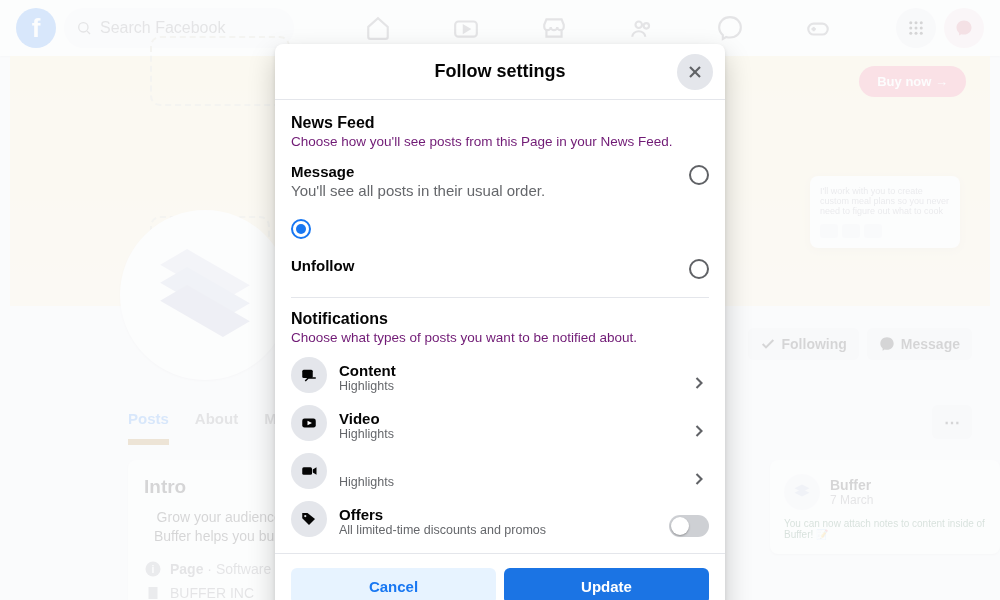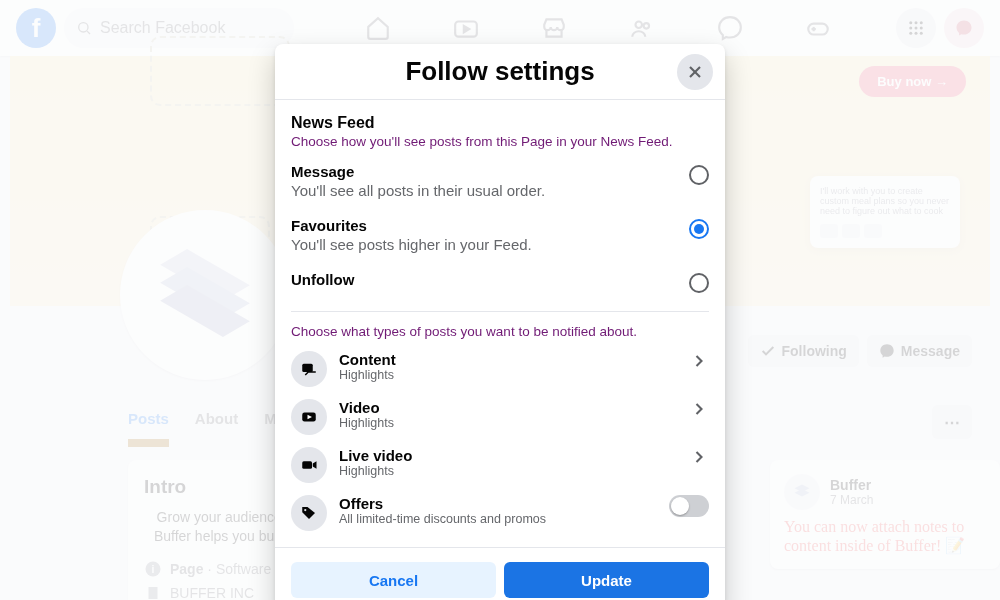--- a/index.html
+++ b/index.html
@@ -32,57 +32,57 @@
   .stack-icon { width:80px; height:70px; position:relative; }
   .stack-layer { position:absolute; left:50%; width:70px; height:30px; background:#b4bbd5; transform:translateX(-50%) rotate(45deg) skew(-15deg,-15deg);}
   .stack-layer:nth-child(1){ top:0; background:#c4cadf;}
   .stack-layer:nth-child(2){ top:18px;}
   .stack-layer:nth-child(3){ top:36px; background:#a3abc8;}
 
   .page-head { position:absolute; left:300px; top:310px; }
   .page-head h1 { font-size:30px; font-weight:800; color:#050505;}
   .page-head .sub { color:#65676b; font-size:15px; margin-top:2px;}
 
-  .page-actions { position:absolute; right:28px; top:335px; display:flex; gap:8px;}
+  .page-actions { position:absolute; right:28px; top:328px; display:flex; gap:8px;}
   .btn-grey { background:#e4e6eb; padding:8px 12px; border-radius:6px; font-weight:600; font-size:14px; color:#050505; display:flex; align-items:center; gap:6px;}
 
   .tabs { position:absolute; left:128px; top:410px; display:flex; gap:26px; font-size:15px; font-weight:600; color:#65676b;}
-  .tabs .active { color:#1877f2; border-bottom:8px solid #a16207; padding-bottom:12px;}
+  .tabs .active { color:#1877f2; border-bottom:6px solid #a16207; padding-bottom:12px;}
   .more-dots { position:absolute; right:28px; top:405px; width:40px; height:34px; background:#e4e6eb; border-radius:6px; display:flex; align-items:center; justify-content:center; color:#050505; font-weight:700;}
 
   .intro-card { position:absolute; left:128px; top:460px; width:340px; background:#fff; border-radius:8px; padding:16px 16px 24px; box-shadow:0 1px 2px rgba(0,0,0,.1);}
   .intro-card h3{ font-size:19px; font-weight:700; color:#050505; margin-bottom:10px;}
   .intro-card p{ font-size:14px; color:#050505; text-align:center; line-height:1.35;}
   .intro-meta { margin-top:14px; color:#65676b; font-size:14px; display:flex; flex-direction:column; gap:6px;}
   .intro-row{ display:flex; gap:8px; align-items:center;}
 
   .post-card { position:absolute; right:0; top:460px; width:230px; background:#fff; border-radius:8px; padding:14px; box-shadow:0 1px 2px rgba(0,0,0,.1);}
   .post-head{ display:flex; gap:10px; align-items:center; margin-bottom:8px;}
   .mini-avatar{ width:36px; height:36px; border-radius:50%; background:#eceef3; display:flex; align-items:center; justify-content:center;}
   .post-card .name{ font-weight:600; font-size:14px; color:#050505;}
   .post-card .date{ font-size:12px; color:#65676b;}
-  .post-card .body{ font-size:16px; color:#ef4444;font-family:Liberation Serif, serif;}
+  .post-card .body{ font-size:10px; color:#14532d;}
 
   
   .backdrop { position:absolute; inset:0; background:rgba(255,255,255,0.65); }
   .modal { position:absolute; left:50%; top:44px; transform:translateX(-50%); width:450px; background:#fff; border-radius:8px; box-shadow:0 12px 28px rgba(0,0,0,.2),0 2px 4px rgba(0,0,0,.1); overflow:hidden; }
   .modal-head { position:relative; height:56px; border-bottom:1px solid #e4e6eb; display:flex; align-items:center; justify-content:center;}
-  .modal-head h2{ font-size:26px; font-weight:700; color:#050505;}
+  .modal-head h2{ font-size:18px; font-weight:700; color:#050505;}
   .close { position:absolute; right:12px; top:10px; width:36px; height:36px; border-radius:50%; background:#e4e6eb; display:flex; align-items:center; justify-content:center; color:#606266; cursor:pointer;}
   .modal-body { padding: 14px 16px 0; }
   .sect-title { font-size:16px; font-weight:700; color:#050505; }
   .sect-desc { font-size:13.5px; color:#701a75; margin-top:2px; }
   .opt { display:flex; align-items:flex-start; justify-content:space-between; padding:14px 0 4px; cursor:pointer;}
   .opt .txt .lbl{ font-size:15px; font-weight:600; color:#050505;}
   .opt .txt .d{ font-size:15px; color:#65676b; margin-top:2px;}
   .radio { width:20px; height:20px; border:2px solid #606266; border-radius:50%; margin-top:2px; flex:0 0 20px; position:relative;}
   .radio.selected { border-color:#1877f2;}
   .radio.selected::after { content:""; position:absolute; inset:3px; border-radius:50%; background:#1877f2;}
   hr.sep { border:none; border-top:1px solid #e4e6eb; margin:14px 0 12px;}
-  .nrow { display:flex; align-items:flex-start; padding:6px 0; gap:12px; cursor:pointer;}
+  .nrow { display:flex; align-items:flex-end; padding:6px 0; gap:12px; cursor:pointer;}
   .nicon{ width:36px; height:36px; border-radius:50%; background:#e4e6eb; display:flex; align-items:center; justify-content:center; flex:0 0 36px; color:#050505;}
   .ntxt{ flex:1;}
   .ntxt .lbl{ font-size:15px; font-weight:600; color:#050505;}
   .ntxt .d{ font-size:12.5px; color:#65676b; }
   .chev { color:#606266; }
   .toggle { width:40px; height:22px; background:#ced0d4; border-radius:11px; position:relative;}
   .toggle::after{ content:""; position:absolute; left:2px; top:2px; width:18px; height:18px; border-radius:50%; background:#fff; box-shadow:0 1px 2px rgba(0,0,0,.3);}
   .modal-foot { display:flex; gap:8px; padding:14px 16px 16px; border-top:1px solid #e4e6eb; margin-top:10px;}
   .btn { flex:1; height:36px; border-radius:6px; border:none; font-size:15px; font-weight:600; cursor:pointer;}
   .btn.cancel{ background:#e7f3ff; color:#1877f2;}
@@ -271,36 +271,33 @@
 
     <div id="nf-options">
         <div class="opt">
           <div class="txt">
             <div class="lbl">Message</div>
             <div class="d">You'll see all posts in their usual order.</div>
           </div>
           <div class="radio"></div>
         </div>
         <div class="opt">
-          <div class="txt">
-            <div class="lbl">Favourites</div>
-            <div class="d">You'll see posts higher in your Feed.</div>
-          </div>
           <div class="radio selected"></div>
         </div>
         <div class="opt">
           <div class="txt">
             <div class="lbl">Unfollow</div>
           </div>
           <div class="radio"></div>
         </div>
       </div>
 
     <hr class="sep">
 
+    <div class="sect-title">Notifications</div>
     <div class="sect-desc">Choose what types of posts you want to be notified about.</div>
 
     <div id="notif-rows" style="margin-top:6px;">
         <div class="nrow">
           <div class="nicon">
             <svg width="18" height="18" viewBox="0 0 24 24" fill="#050505">
               <rect x="3" y="5" width="14" height="11" rx="2"></rect>
               <path d="M7 20l4-4h10" stroke="#050505" fill="none" stroke-width="2"></path>
             </svg>
           </div>
@@ -328,21 +325,20 @@
           </svg>
         </div>
         <div class="nrow">
           <div class="nicon">
             <svg width="18" height="18" viewBox="0 0 24 24" fill="#050505">
               <rect x="3" y="7" width="13" height="10" rx="2"></rect>
               <polygon points="17,10 22,7 22,17 17,14"></polygon>
             </svg>
           </div>
           <div class="ntxt">
-            <div class="lbl">Live video</div>
             <div class="d">Highlights</div>
           </div>
           <svg class="chev" width="20" height="20" viewBox="0 0 24 24" fill="none" stroke="#606266" stroke-width="2.5">
             <polyline points="9 6 15 12 9 18"></polyline>
           </svg>
         </div>
         <div class="nrow">
           <div class="nicon">
             <svg width="18" height="18" viewBox="0 0 24 24" fill="#050505">
               <path d="M20 12l-8 8-9-9V4h7z"></path>

